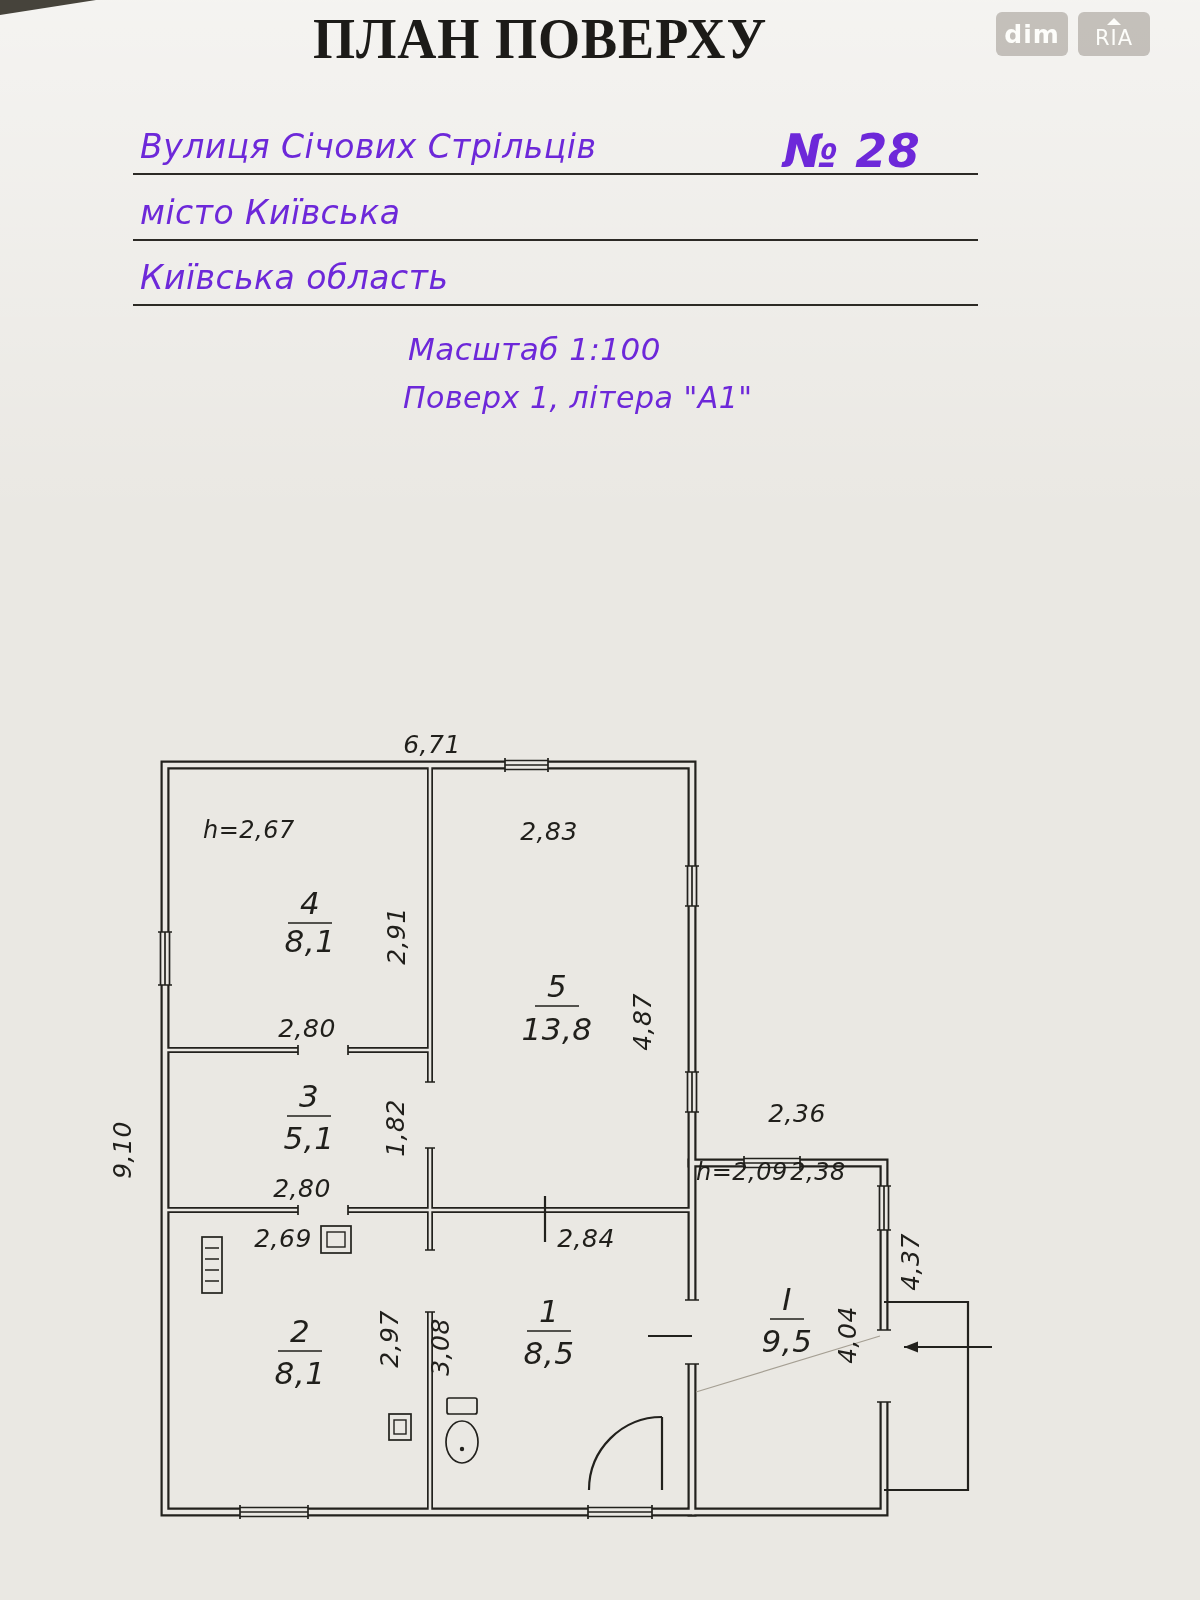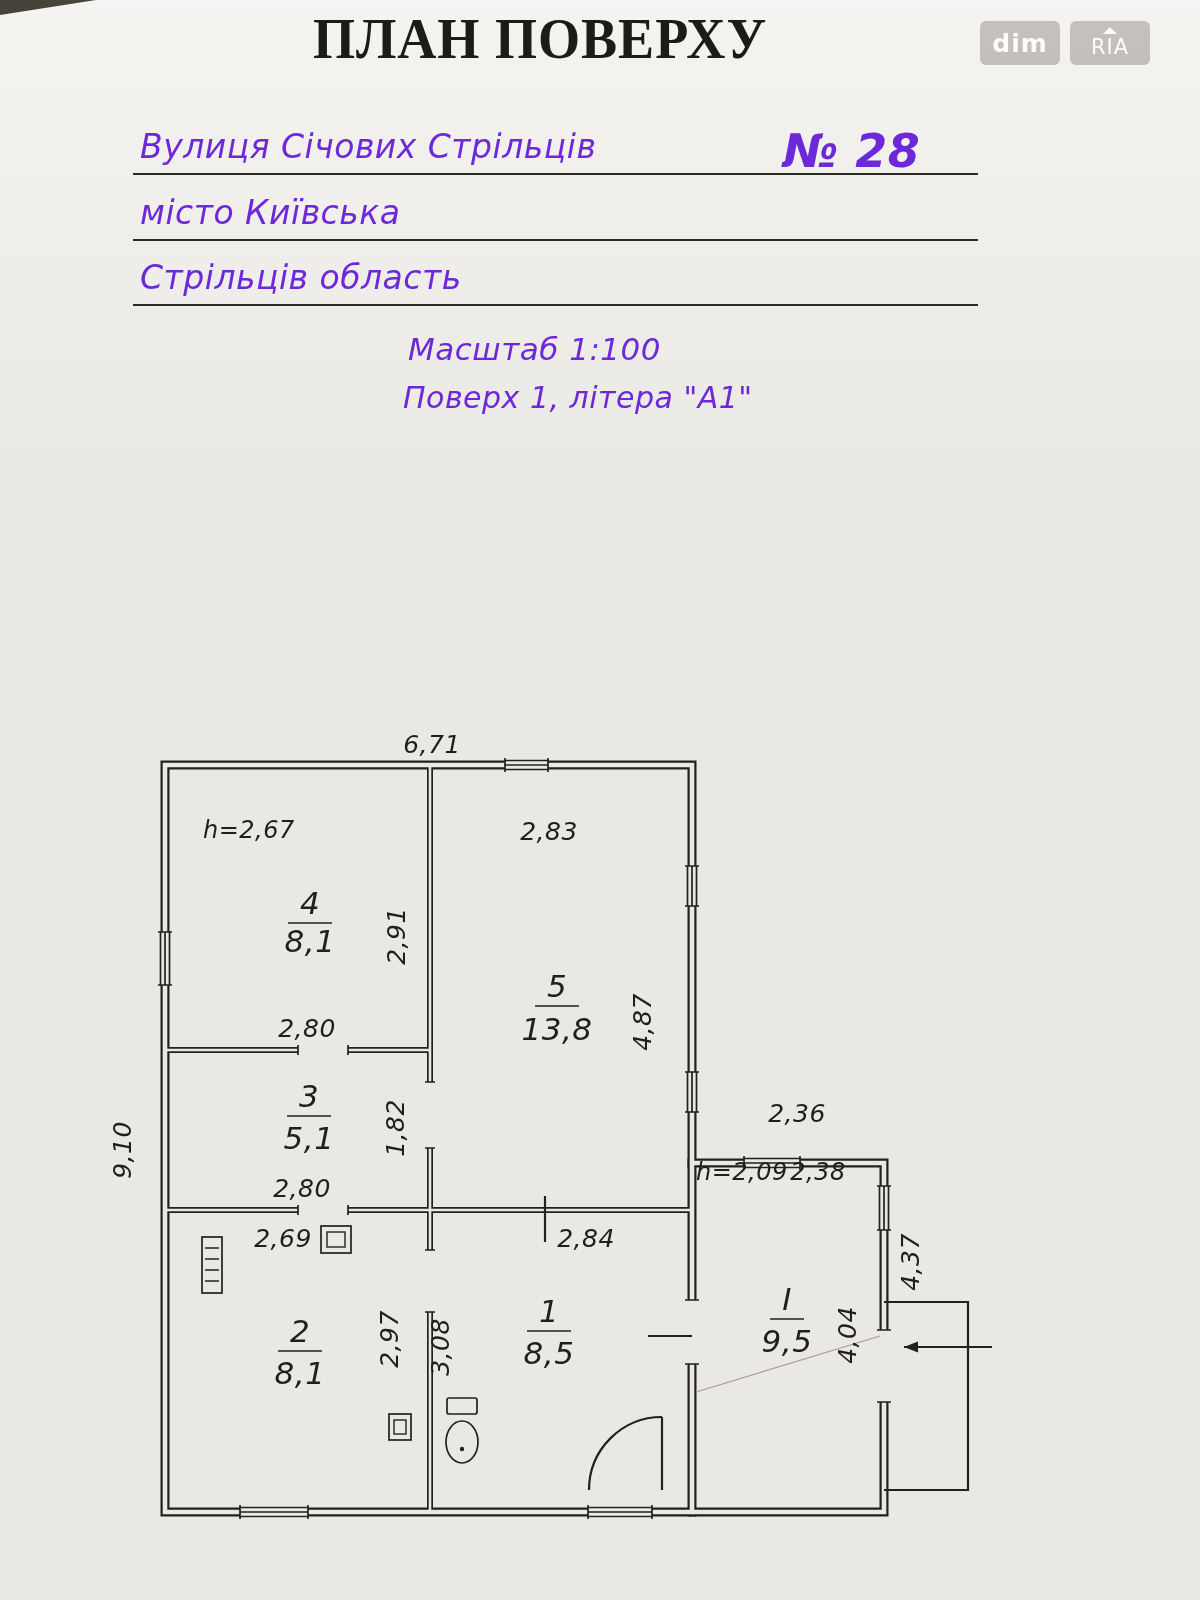--- a/index.html
+++ b/index.html
@@ -5,22 +5,22 @@
   html,body{margin:0;padding:0;background:#c9c6c0;}
   .page{position:relative;width:1200px;height:1600px;background:#eae8e3;overflow:hidden;
         font-family:"DejaVu Sans",sans-serif;color:#22211d;}
   .top-light{position:absolute;top:0;left:0;width:100%;height:520px;
         background:linear-gradient(180deg,rgba(255,255,255,0.5),rgba(255,255,255,0));pointer-events:none;}
   .corner-tear{position:absolute;top:0;left:0;width:96px;height:15px;background:#46433b;
         clip-path:polygon(0 0,96px 0,0 15px);}
   
   .logo{position:absolute;top:12px;right:50px;display:flex;gap:10px;}
   .logo-box{position:relative;display:flex;flex-direction:column;align-items:center;justify-content:center;
-        width:80px;height:44px;border-radius:6px;background:rgba(128,122,112,0.42);
-        color:#fdfdfa;font-weight:bold;font-size:25px;letter-spacing:1px;font-style:normal;margin-top:9px;}
+        width:72px;height:44px;border-radius:6px;background:rgba(128,122,112,0.42);
+        color:#fdfdfa;font-weight:bold;font-size:25px;letter-spacing:1px;font-style:normal;}
   .roof{width:0;height:0;border-left:7px solid transparent;border-right:7px solid transparent;
         border-bottom:7px solid #fdfdfa;margin-bottom:1px;}
   .ria-text{font-size:21px;font-weight:normal;}
   
   .title{position:absolute;top:6px;left:0;width:1080px;margin:0;text-align:center;
         font-family:"Liberation Serif",serif;font-weight:700;font-size:57px;letter-spacing:1px;
         transform:scaleX(0.95);transform-origin:center;color:#1c1b18;}
   .addr{position:absolute;font-style:italic;font-size:33px;color:#6d28d9;letter-spacing:.5px;white-space:nowrap;}
   .a1{left:140px;top:127px;}
   .num{left:783px;top:124px;font-size:46px;font-weight:bold;}
@@ -63,21 +63,21 @@
 
   <h1 class="title">ПЛАН ПОВЕРХУ</h1>
 
   <div class="addr a1">Вулиця Січових Стрільців</div>
   <div class="addr num">№ 28</div>
   <div class="rule r1"></div>
 
   <div class="addr a2">місто Київська</div>
   <div class="rule r2"></div>
 
-  <div class="addr a3">Стрільців область</div>
+  <div class="addr a3">Київська область</div>
   <div class="rule r3"></div>
 
   <div class="addr scale">Масштаб 1:100</div>
   <div class="addr floor">Поверх 1, літера "А1"</div>
 
   <svg class="plan" viewBox="0 0 1200 1600">
 
     <g>
       <path class="wall9" d="M165,765 H692 V1512 H165 Z"></path>
       <path class="wall9" d="M692,1163 H884 V1512 H692"></path>

